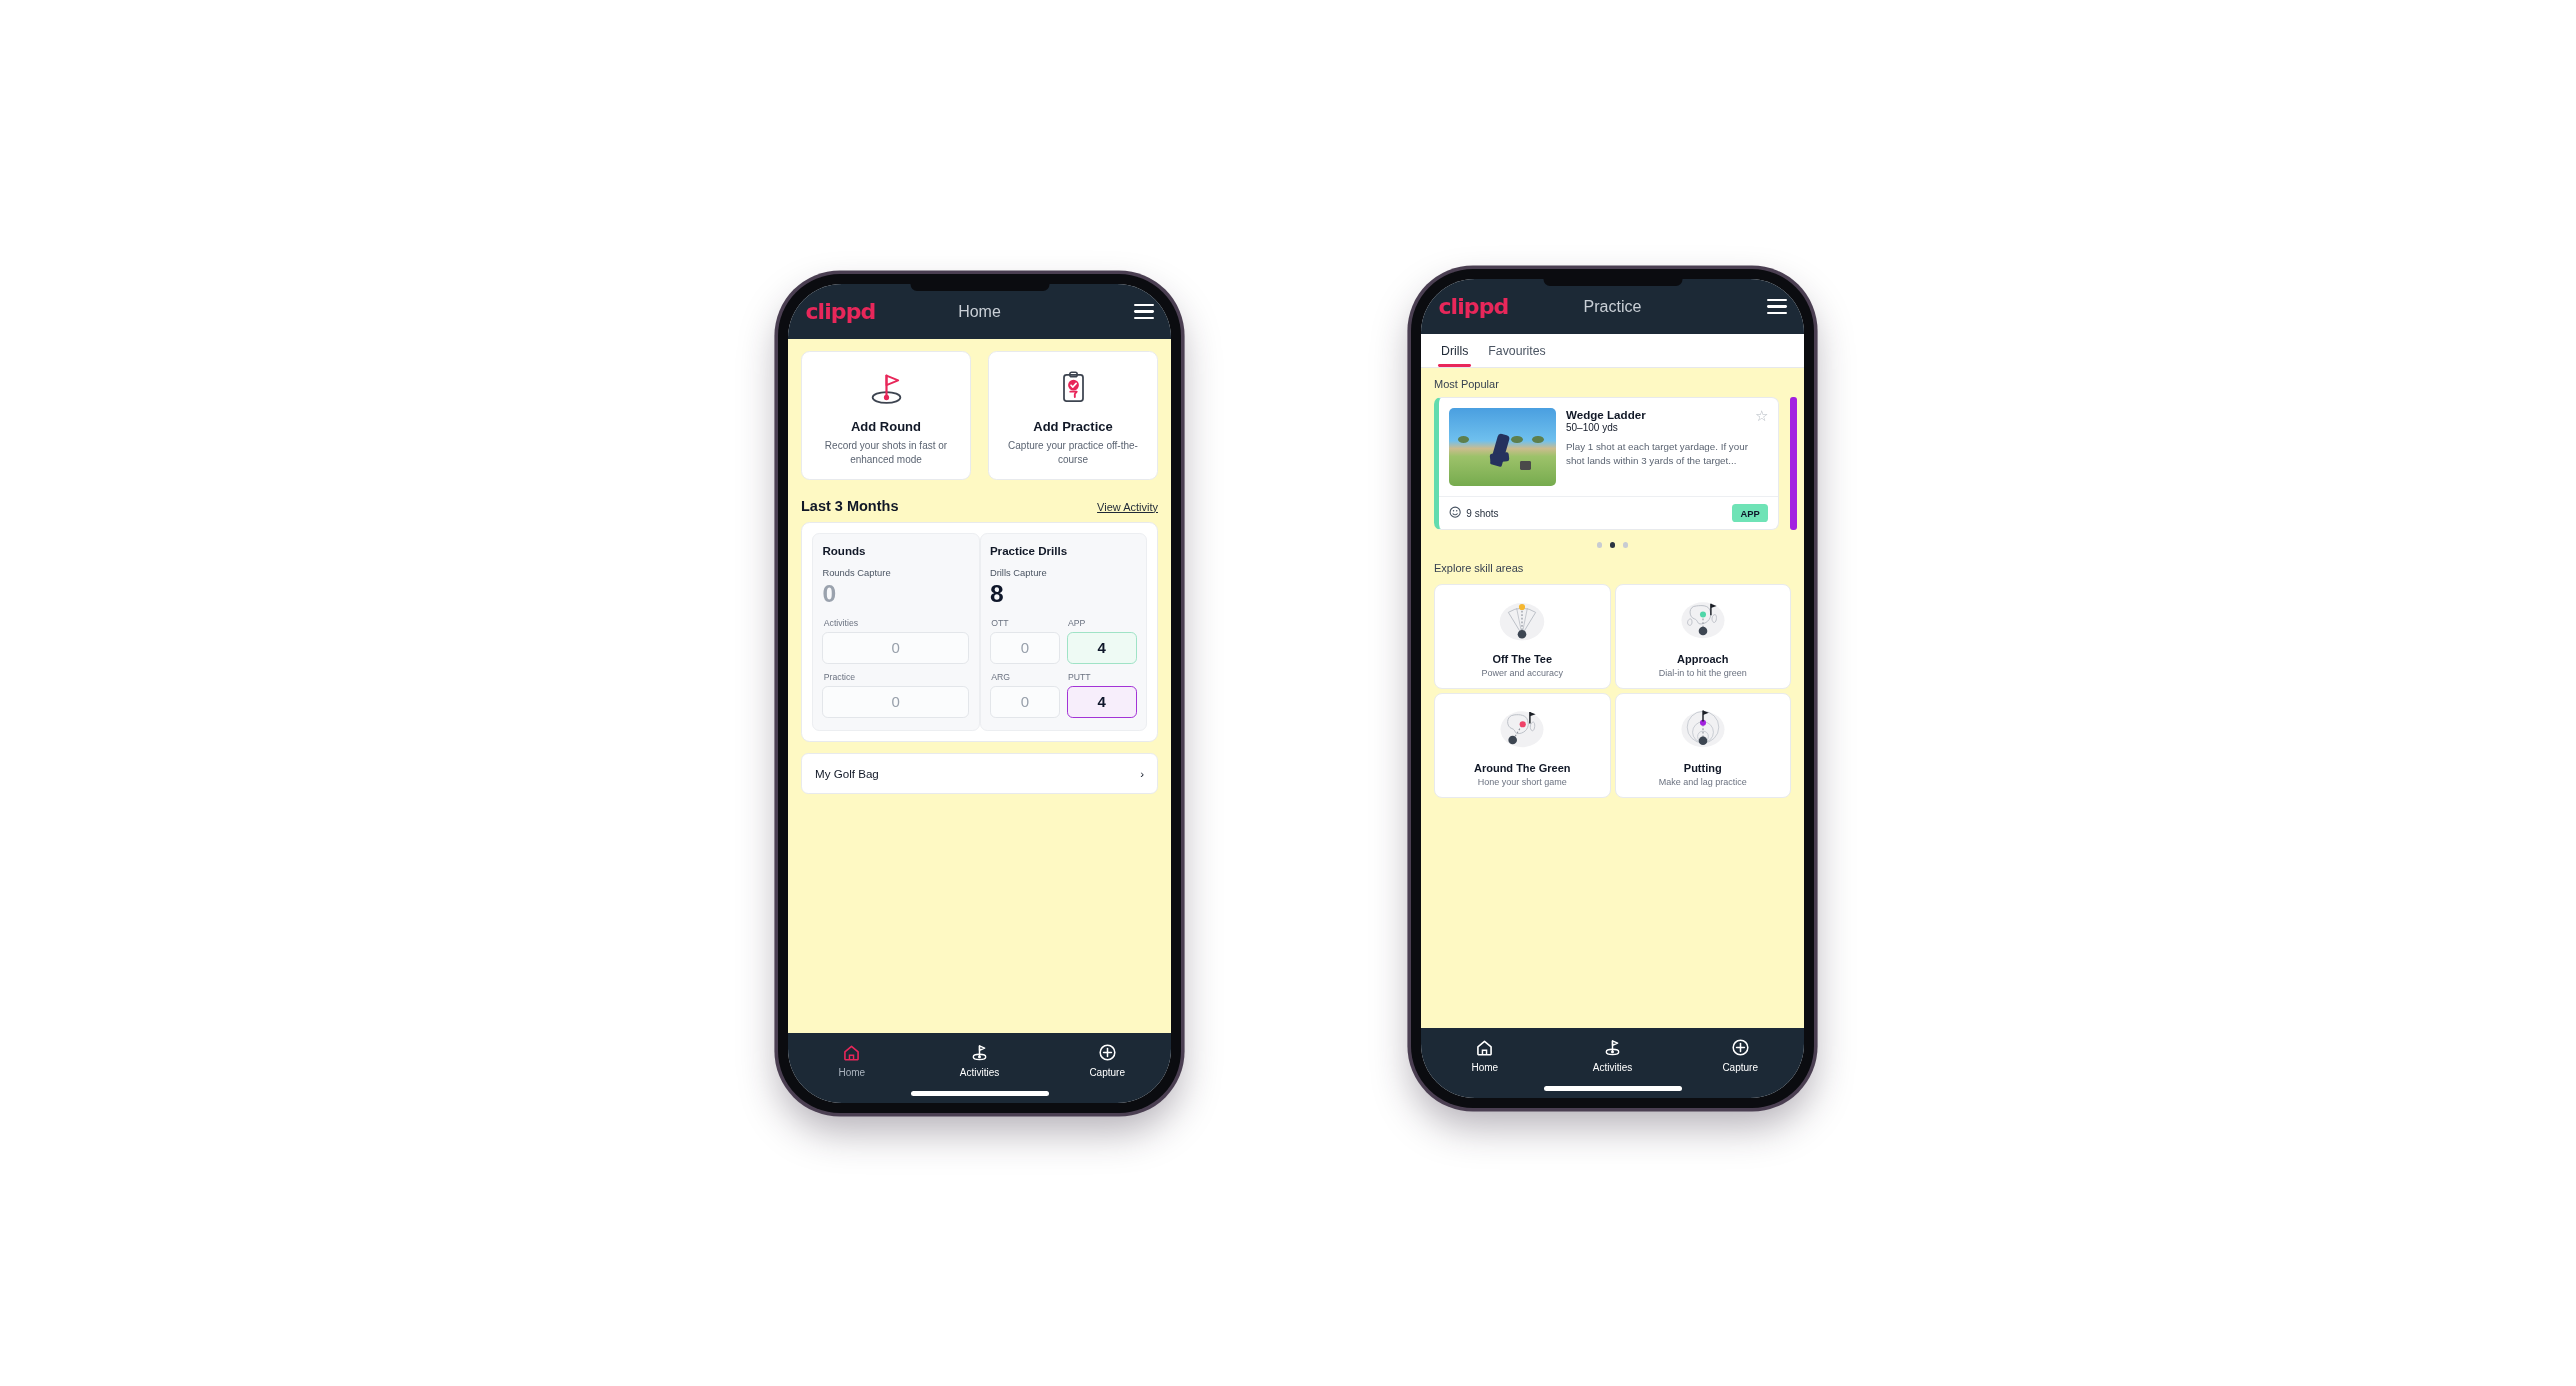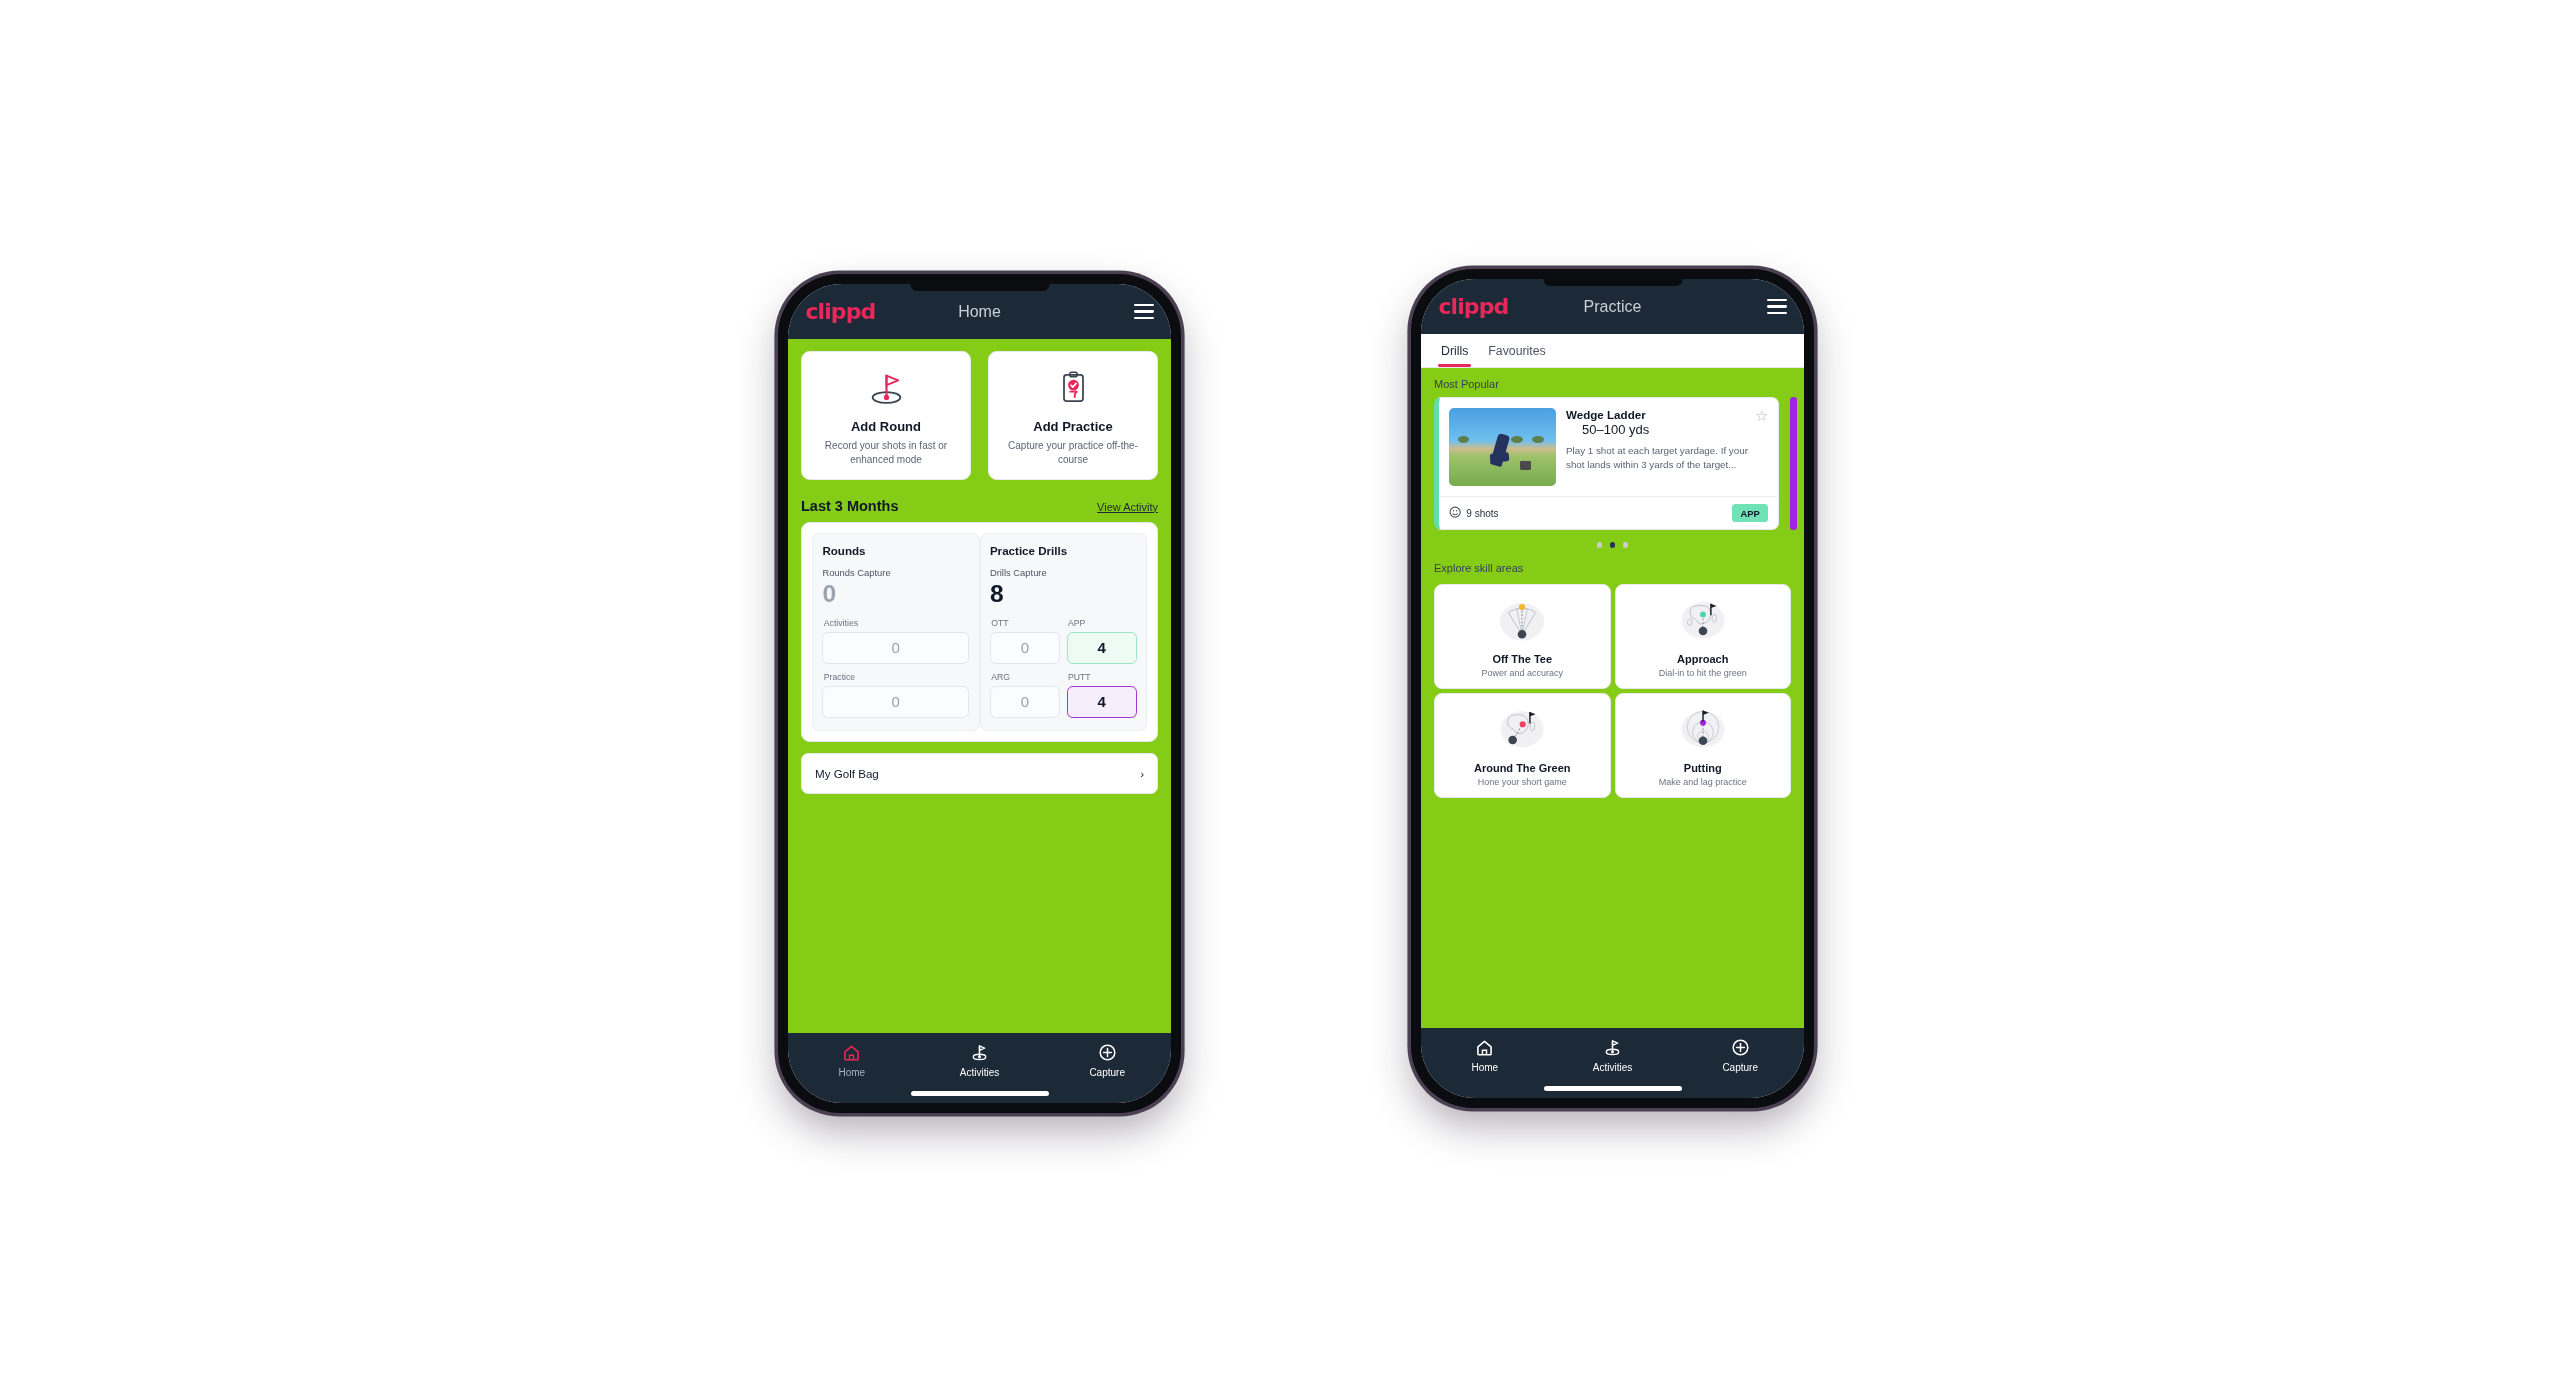--- a/index.html
+++ b/index.html
@@ -59,21 +59,21 @@
     position: absolute; left: 0; right: 0;
     text-align: center;
     color: #c9cfd6;
     font-size: 16px;
     pointer-events: none;
   }
   .burger { margin-left: auto; display: flex; flex-direction: column; gap: 4.3px; z-index: 2; }
   .burger i { display: block; width: 20px; height: 2.2px; background: #fff; border-radius: 1.4px; }
 
   
-  .body { flex: 1 1 auto; overflow: hidden; background: #84cc16; }
+  .body { flex: 1 1 auto; overflow: hidden; background: #fef9c3; }
 
   
   .quick-row { display: flex; gap: 17px; padding: 11.6px 13px 4.3px; }
   .quick {
     flex: 1;
     background: #fff;
     border: 0.7px solid #e8eaed;
     border-radius: 8.7px;
     padding: 16px 7.2px 13px;
     text-align: center;
@@ -178,21 +178,21 @@
     background: #25325e; border-radius: 3.6px 3.6px 1.4px 1.4px; transform: rotate(16deg);
   }
   .thumb .golfer2 {
     position: absolute; left: 38%; top: 58%; width: 19px; height: 8.7px;
     background: #25325e; border-radius: 2.2px; transform: rotate(-6deg);
   }
   .thumb .bucket { position: absolute; left: 66%; top: 68%; width: 11px; height: 8.7px; background: #4a4a4a; border-radius: 1.4px; }
   .thumb .tree { position: absolute; top: 36%; width: 11.6px; height: 7.2px; background: #5d7f4d; border-radius: 50%; }
   .drill-info { flex: 1; min-width: 0; }
   .drill-title { font-size: 11.6px; font-weight: 700; color: #111827; }
-  .drill-sub { font-size: 13px; color: #111827; margin-top: 1.4px; margin-left: 16px; }
+  .drill-sub { font-size: 10px; color: #111827; margin-top: 1.4px; }
   .drill-desc { font-size: 9.8px; color: #5b6472; line-height: 1.42; margin-top: 7.2px; }
   .star { margin-left: auto; color: #b3b9c1; font-size: 15px; line-height: 1; }
   .drill-head { display: flex; align-items: flex-start; }
   .drill-foot {
     border-top: 0.7px solid #edeff2; display: flex; align-items: center;
     padding: 7.2px 10px; gap: 5.8px;
   }
   .shots { font-size: 10px; color: #1f2937; display: flex; align-items: center; gap: 5px; justify-content: space-between; }
   .chip {
     margin-left: auto; background: #6fe3b6; color: #0f172a;

